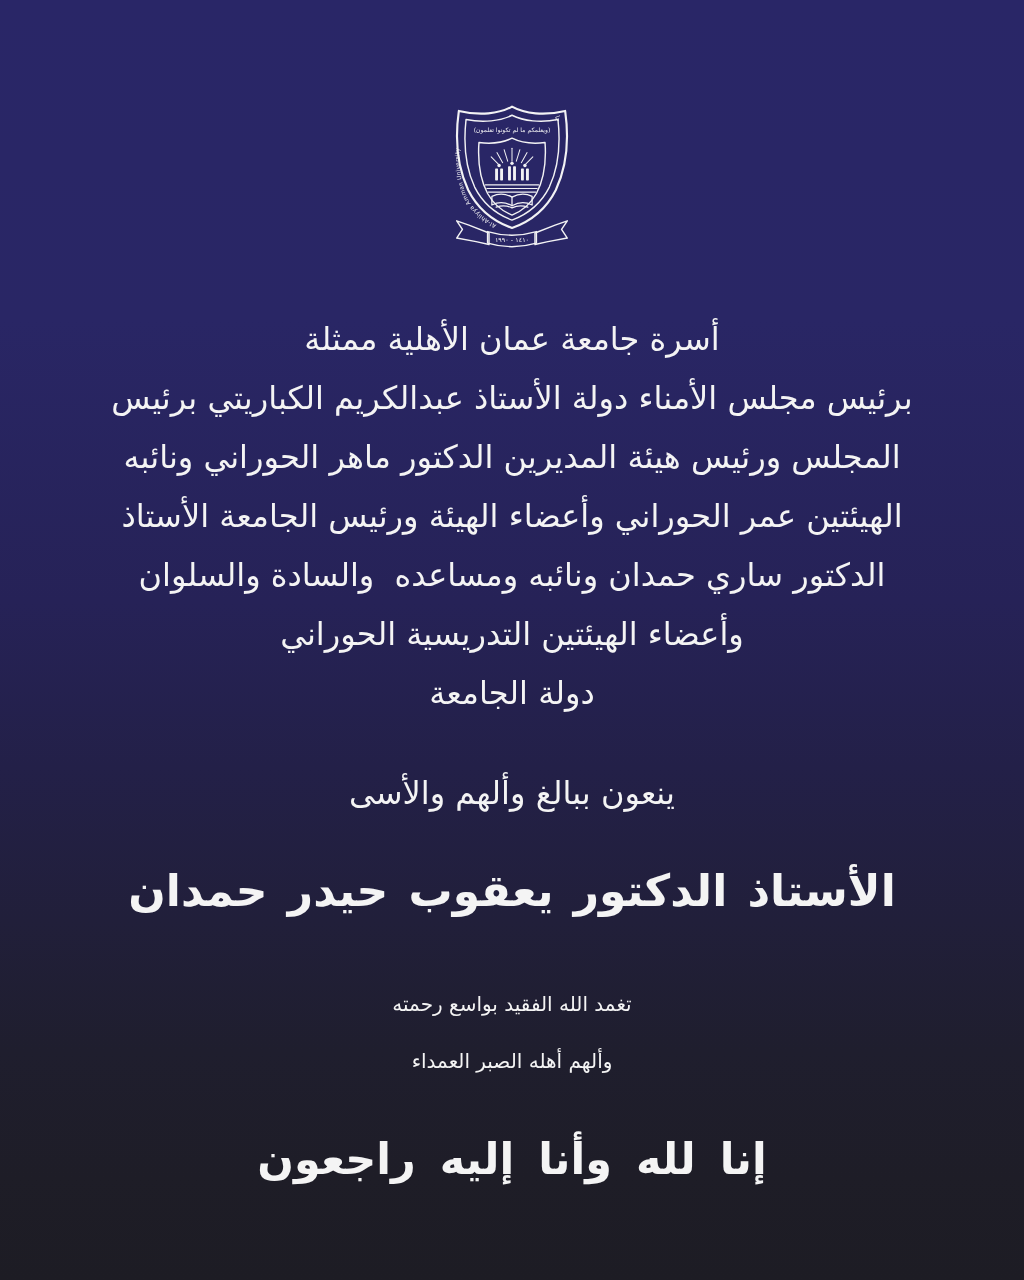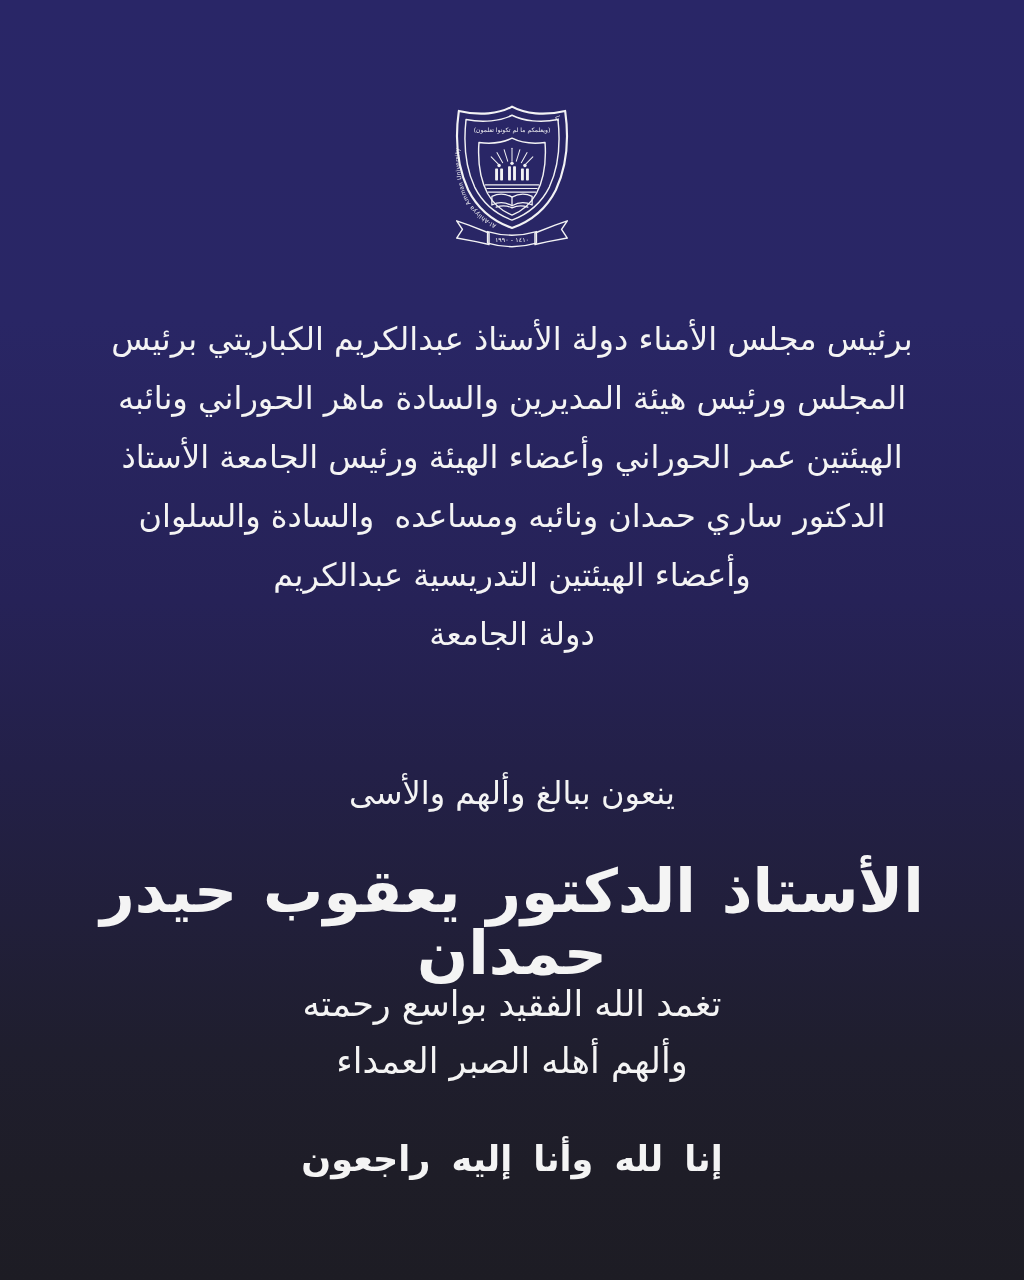--- a/index.html
+++ b/index.html
@@ -68,34 +68,34 @@
     font-weight: 400;
   }
   .mourn {
     top: 764px;
     font-size: 32px;
     line-height: 59px;
     font-weight: 400;
   }
   .name {
     top: 860px;
-    font-size: 60px;
+    font-size: 44px;
     line-height: 62px;
     font-weight: 700;
     word-spacing: 5px;
   }
   .prayer {
     top: 976px;
-    font-size: 35px;
+    font-size: 20px;
     line-height: 57px;
     font-weight: 400;
   }
   .closing {
     top: 1128px;
-    font-size: 35px;
+    font-size: 43px;
     line-height: 62px;
     font-weight: 700;
     word-spacing: 9px;
   }
 </style>
 </head>
 <body>
 
 <div class="poster">
 
@@ -159,25 +159,26 @@
       <g>
         <path class="crest-stroke" stroke-width="2" d="M78,188 L50,177 L33,171 L41,183 L33,195 L60,200 L78,204 Z"></path>
         <path class="crest-stroke" stroke-width="2" d="M142,188 L170,177 L187,171 L179,183 L187,195 L160,200 L142,204 Z"></path>
         <path class="crest-stroke" stroke-width="2" d="M76,186 Q110,196 144,186 L144,202 Q110,212 76,202 Z"></path>
         <text class="crest-text" x="110" y="200" font-size="9" text-anchor="middle" direction="rtl">١٤١٠ - ١٩٩٠</text>
       </g>
     </svg>
   </div>
 
   <div class="txt intro">
+    <div class="line">أسرة جامعة عمان الأهلية ممثلة</div>
     <div class="line">برئيس مجلس الأمناء دولة الأستاذ عبدالكريم الكباريتي برئيس</div>
-    <div class="line">المجلس ورئيس هيئة المديرين والسادة ماهر الحوراني ونائبه</div>
+    <div class="line">المجلس ورئيس هيئة المديرين الدكتور ماهر الحوراني ونائبه</div>
     <div class="line">الهيئتين عمر الحوراني وأعضاء الهيئة ورئيس الجامعة الأستاذ</div>
     <div class="line">الدكتور ساري حمدان ونائبه ومساعده  والسادة والسلوان</div>
-    <div class="line">وأعضاء الهيئتين التدريسية عبدالكريم</div>
+    <div class="line">وأعضاء الهيئتين التدريسية الحوراني</div>
     <div class="line">دولة الجامعة</div>
   </div>
 
   <div class="txt mourn">
     <div class="line">ينعون ببالغ وألهم والأسى</div>
   </div>
 
   <div class="txt name">
     <div class="line">الأستاذ الدكتور يعقوب حيدر حمدان</div>
   </div>

